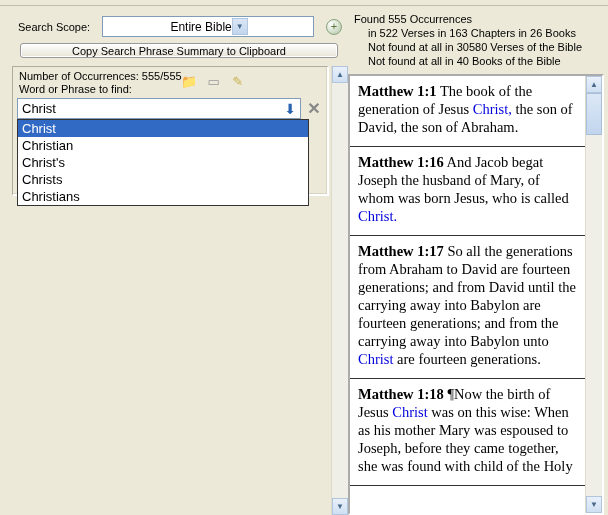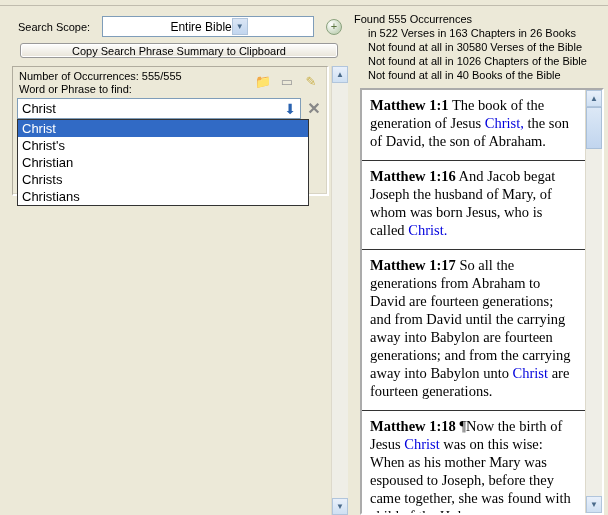--- a/index.html
+++ b/index.html
@@ -59,21 +59,21 @@
     margin: 0 2px 0 6px;
     border: 2px solid #fff;
     border-top: 1px solid #b0ac9e; border-left: 1px solid #b0ac9e;
     background: #ece9d8;
     position: relative;
     height: 130px;
     box-shadow: inset -1px -1px 0 #d8d4c4;
   }
   .sp-head {
     padding: 3px 6px 2px 6px;
-    display: flex; justify-content: space-between; align-items: flex-start;
+    display: flex; justify-content: flex-start; align-items: flex-start;
   }
   .sp-head-left { line-height: 13px; font-size: 11px; }
   .sp-icons { display: flex; gap: 8px; padding-top: 3px; padding-right: 2px; }
   .sp-icon { width: 16px; height: 16px; display: inline-flex; align-items: center; justify-content: center; font-size: 13px; }
   .input-row { display: flex; align-items: center; padding: 0 4px; gap: 4px; }
   .search-input {
     flex: 1; height: 21px;
     border: 1px solid #7f9db9; background: #fff;
     display: flex; align-items: center; justify-content: space-between;
     padding: 0 2px 0 4px; font-size: 13px;
@@ -92,21 +92,20 @@
     flex: 1; display: flex; flex-direction: column;
     padding: 6px 4px 0 0; min-width: 0;
   }
   .stats { padding: 0 0 6px 6px; font-size: 11px; line-height: 14px; }
   .stats-indent { padding-left: 14px; }
   .results {
     flex: 1; min-height: 0;
     border: 2px inset #fff;
     background: #fff;
     display: flex;
-    margin-left: 12px;
   }
   .results-body {
     flex: 1; overflow: hidden;
     font-family: Georgia, 'Times New Roman', serif;
     font-size: 14.5px; line-height: 18px;
   }
   .verse { padding: 6px 8px 10px 8px; border-bottom: 1px solid #333; }
   .vref { font-weight: bold; }
   .hl { color: #0000dd; }
   .ital { }
@@ -170,40 +169,39 @@
           </div>
           <div class="input-row">
             <div class="search-input">
               <span>Christ</span>
               <span class="dd-arrow">⬇</span>
             </div>
             <span class="x-btn">✕</span>
           </div>
           <div class="dropdown" id="dd">
               <div class="dd-item sel">Christ</div>
+              <div class="dd-item">Christian</div>
               <div class="dd-item">Christ's</div>
-              <div class="dd-item">Christian</div>
               <div class="dd-item">Christs</div>
               <div class="dd-item">Christians</div>
             </div>
         </div>
         <div class="outer-sb">
           <div class="sb-btn">▲</div>
           <div class="sb-track"></div>
           <div class="sb-btn">▼</div>
         </div>
       </div>
     </div>
 
     <div class="right">
       <div class="stats">
         <div>Found 555 Occurrences</div>
         <div class="stats-indent">in 522 Verses in 163 Chapters in 26 Books</div>
         <div class="stats-indent">Not found at all in 30580 Verses of the Bible</div>
-        <div class="stats-indent">Not found at all in 1026 Chapters of the Bible</div>
         <div class="stats-indent">Not found at all in 40 Books of the Bible</div>
       </div>
       <div class="results">
         <div class="results-body" id="results">
             <div class="verse"><span class="vref">Matthew 1:1</span><span> The book of the generation of Jesus </span><span class="hl">Christ,</span><span> the son of David, the son of Abraham.</span></div>
             <div class="verse"><span class="vref">Matthew 1:16</span><span> And Jacob begat Joseph the husband of Mary, of whom was born Jesus, who is called </span><span class="hl">Christ.</span></div>
             <div class="verse"><span class="vref">Matthew 1:17</span><span> So all the generations from Abraham to David </span><span class="ital">are</span><span> fourteen generations; and from David until the carrying away into Babylon </span><span class="ital">are</span><span> fourteen generations; and from the carrying away into Babylon unto </span><span class="hl">Christ</span><span> </span><span class="ital">are</span><span> fourteen generations.</span></div>
             <div class="verse"><span class="vref">Matthew 1:18</span><span> ¶Now the birth of Jesus </span><span class="hl">Christ</span><span> was on this wise: When as his mother Mary was espoused to Joseph, before they came together, she was found with child of the Holy</span></div>
           </div>
         <div class="scrollbar">

